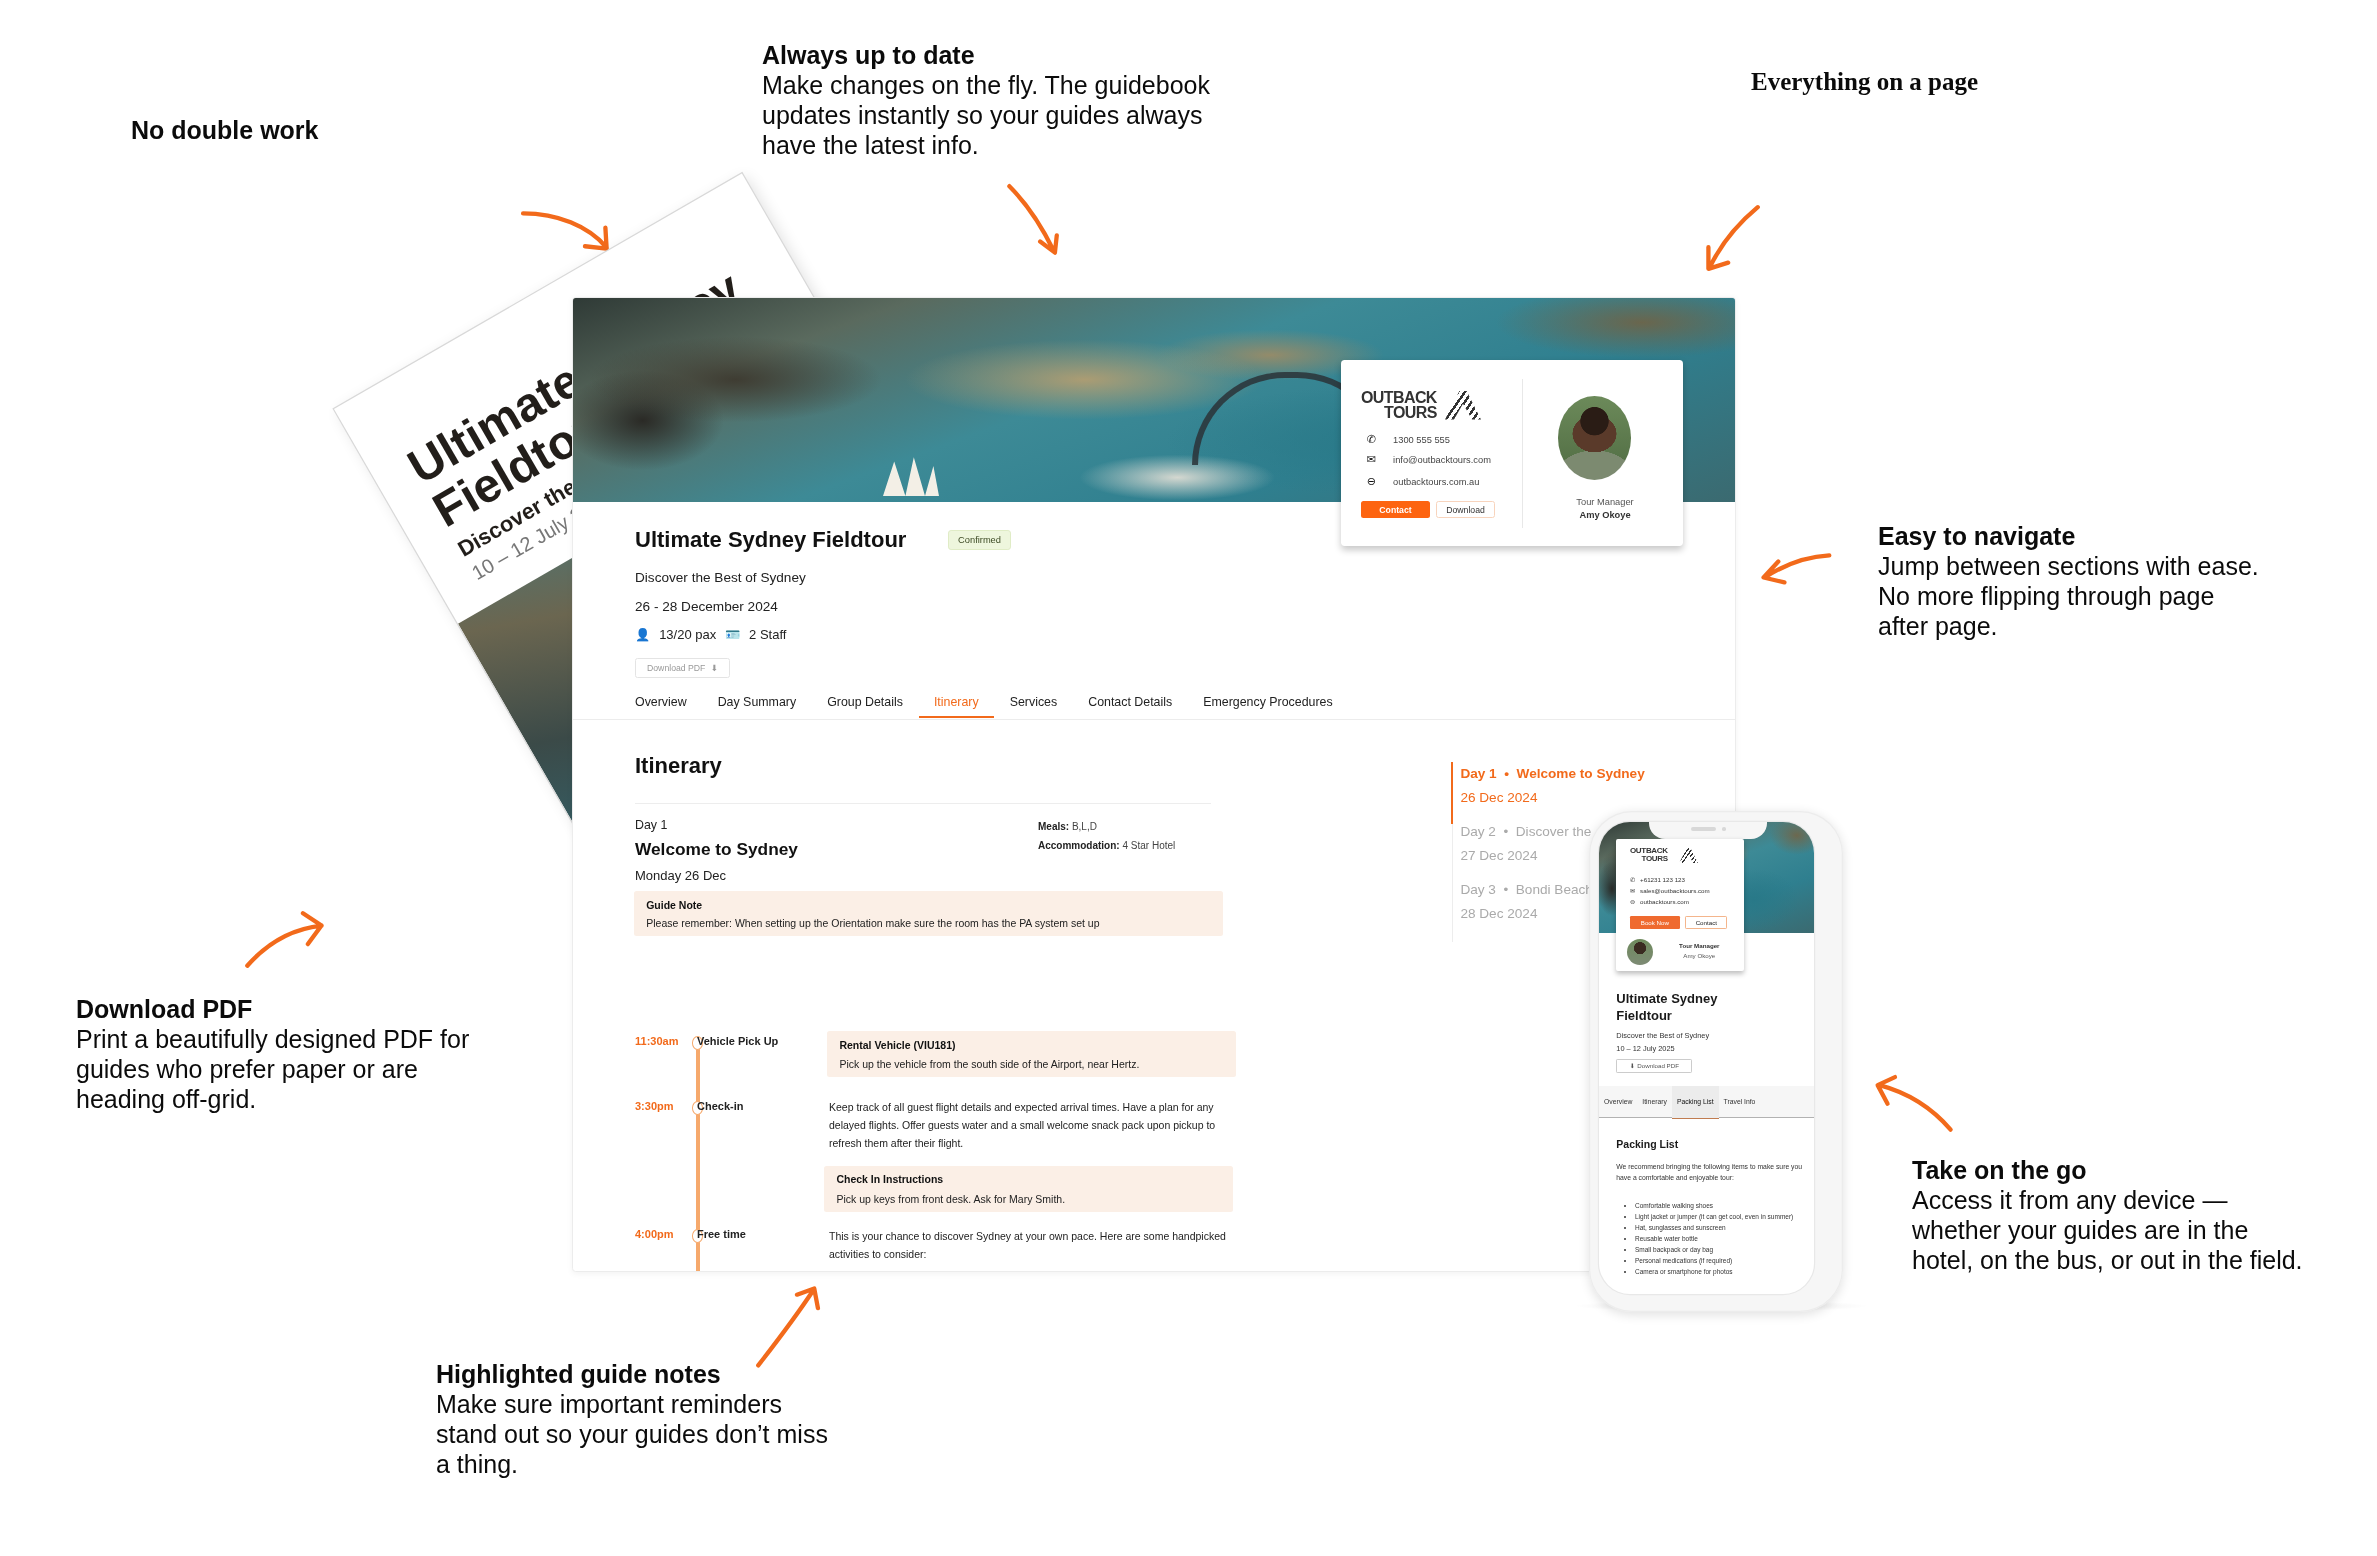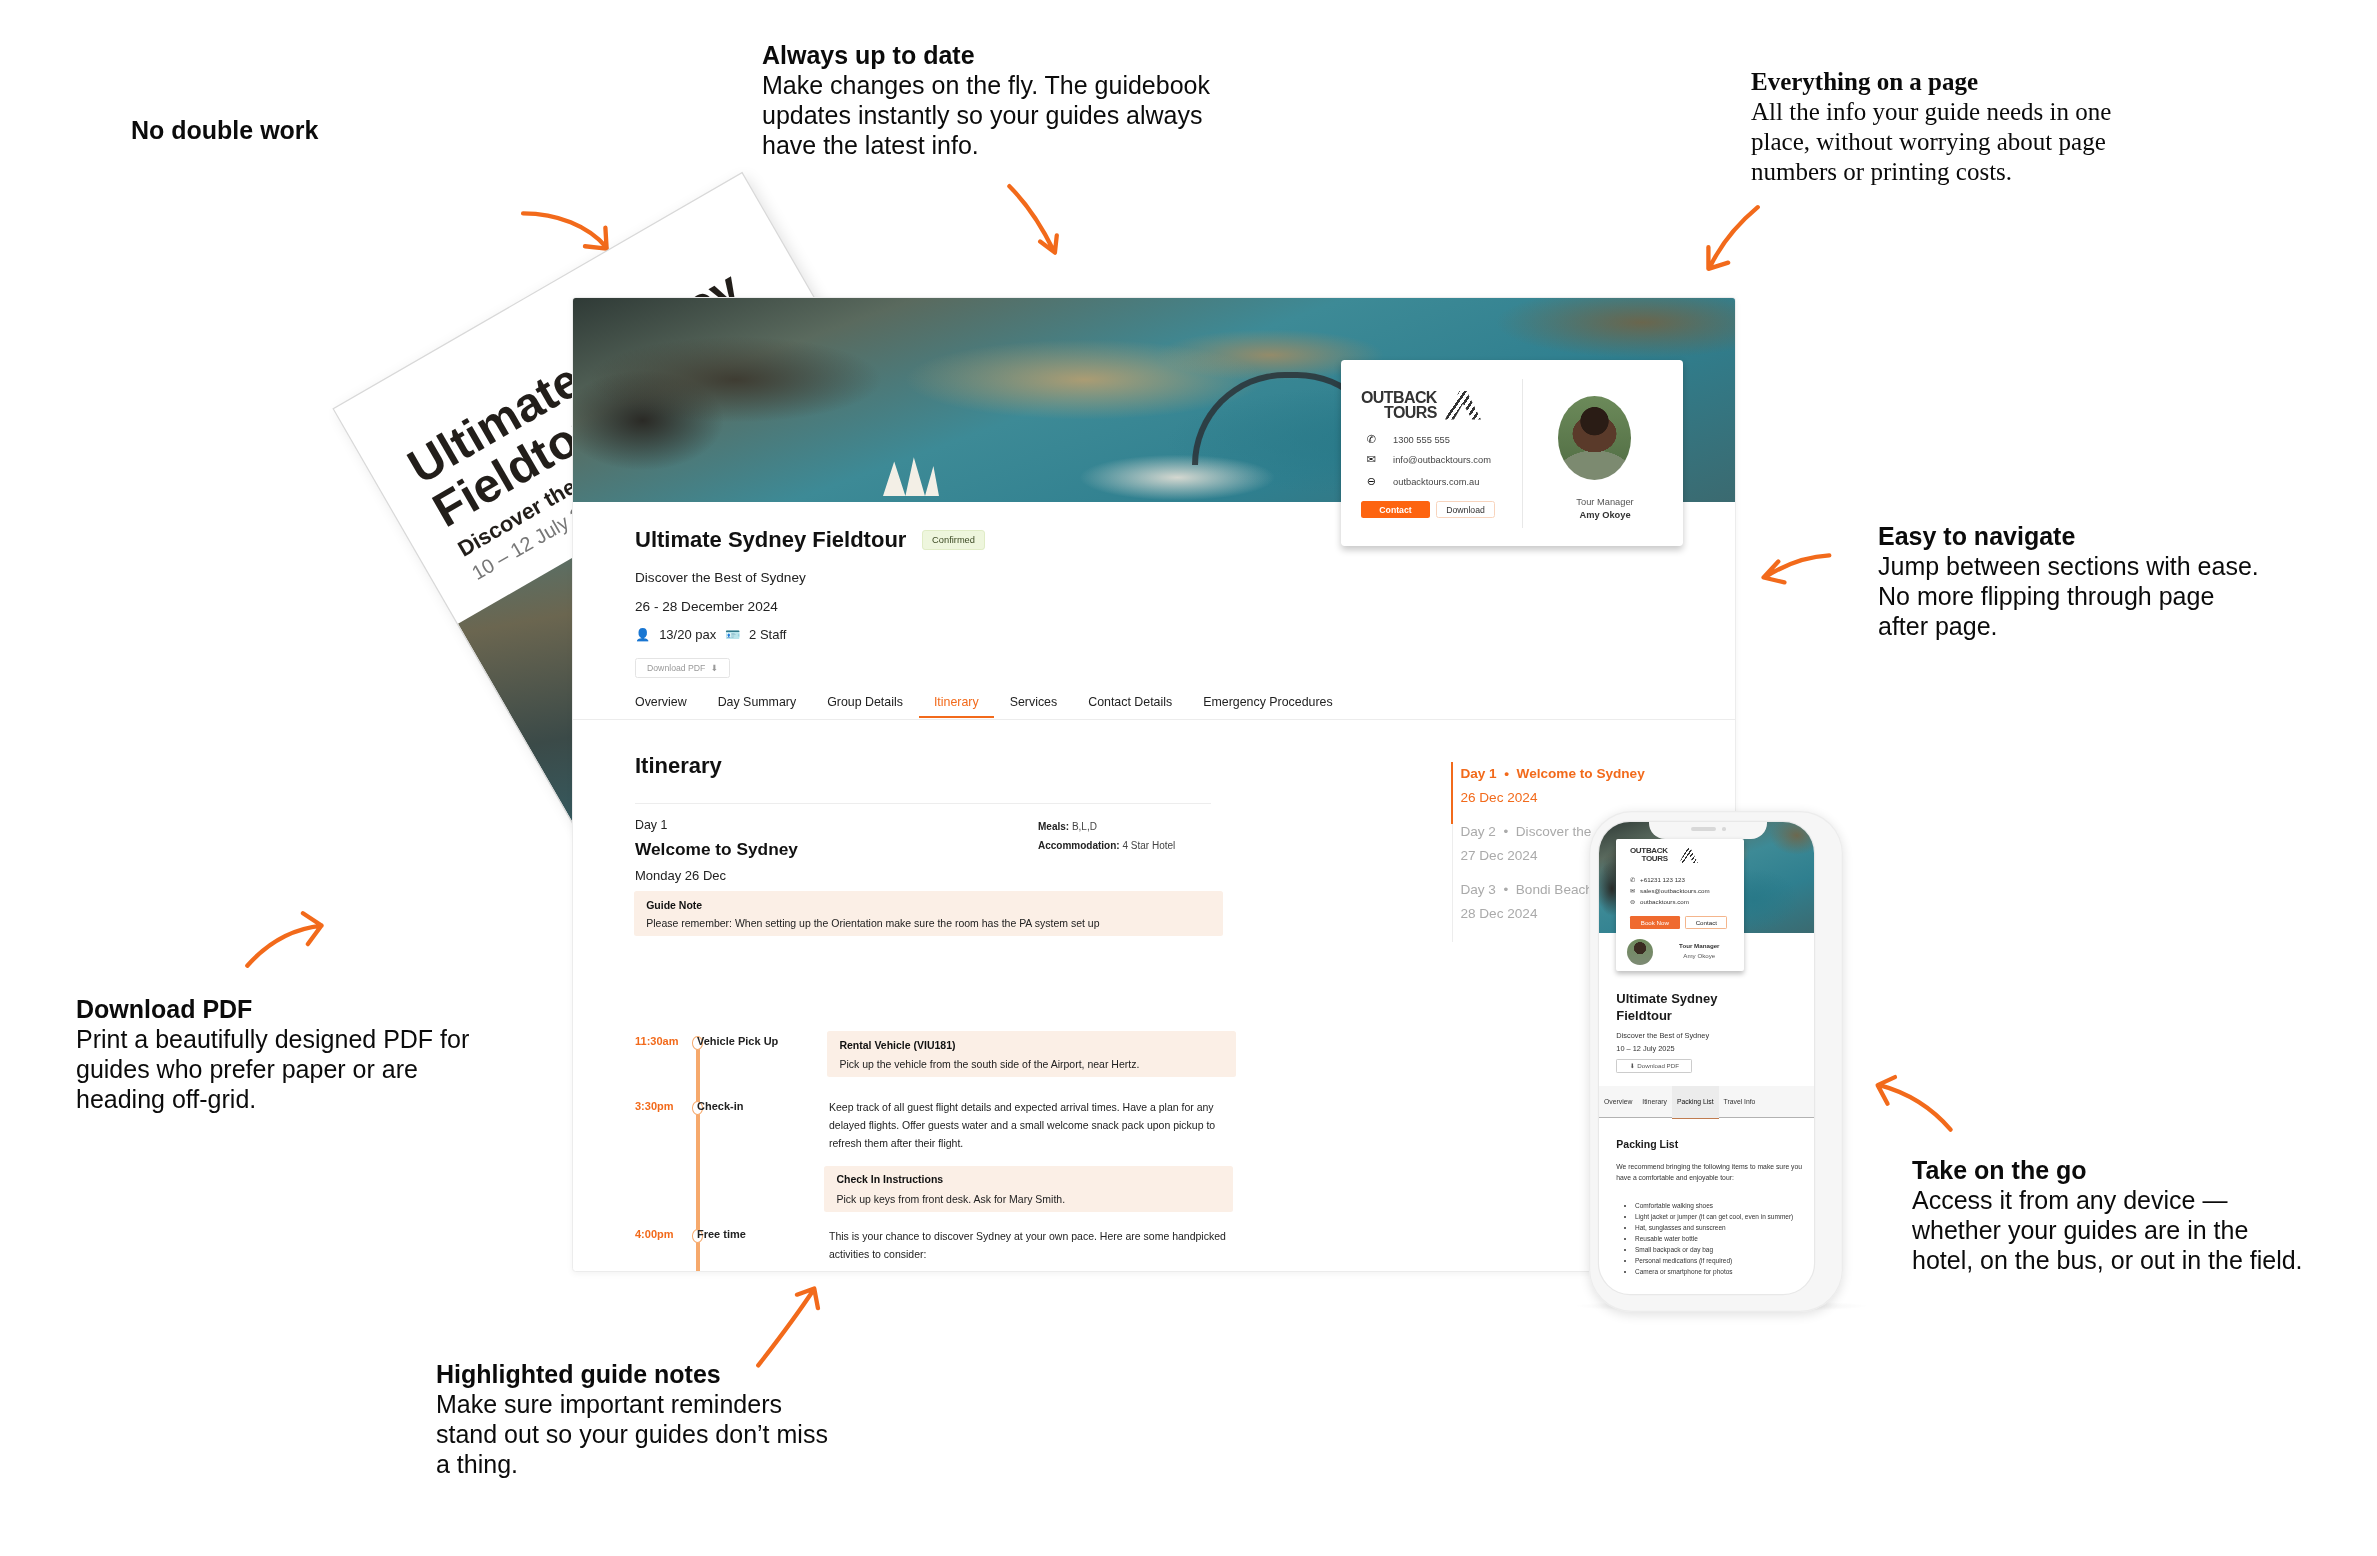--- a/index.html
+++ b/index.html
@@ -54,21 +54,21 @@
     background: #fff; border: 1.2px solid #ececec; border-radius: 3.7px; overflow: hidden;
     box-shadow: 0 1.2px 6.2px rgba(0,0,0,.05);
   }
   .hero { position: absolute; left: 0; top: 0; width: 100%; height: 204px; }
   .hero-bridge { position: absolute; left: 619px; top: 74px; width: 198px; height: 93px; border: 6.2px solid #2b3338; border-bottom: none; border-radius: 99px 99px 0 0; opacity: .85; }
   .hero-opera { position: absolute; left: 310px; top: 155px; width: 56px; height: 43px; background: #f3efe6; clip-path: polygon(0 100%, 20% 20%, 40% 100%, 55% 10%, 75% 100%, 90% 30%, 100% 100%); }
 
   .trip-header { position: absolute; left: 62px; top: 229px; }
   .trip-title-row { display: flex; align-items: center; gap: 16px; }
   .trip-title { font-size: 22px; font-weight: 700; color: #111; }
-  .badge { font-size: 9.3px; background: #eef6dd; color: #3c4a24; padding: 3.7px 8.7px; border-radius: 3.1px; border: 0.6px solid #e0ecc6; }
+  .badge { font-size: 9.3px; background: #eef6dd; color: #3c4a24; padding: 3.7px 8.7px; border-radius: 3.1px; border: 0.6px solid #e0ecc6; margin-left: 26px; }
   .trip-sub { font-size: 13.6px; color: #222; margin-top: 17.3px; }
   .trip-dates { font-size: 13.6px; color: #222; margin-top: 13.6px; }
   .trip-meta { display: flex; align-items: center; gap: 8.7px; font-size: 13px; color: #222; margin-top: 13.6px; }
   .trip-meta .ic { font-size: 12.4px; }
   .pdf-btn { margin-top: 16px; display: inline-flex; align-items: center; gap: 5px; font-size: 8.7px; color: #9a9a9a; border: 1.2px solid #e4e4e4; border-radius: 2.5px; padding: 3.7px 11px; background: #fff; }
 
   .tabs { position: absolute; left: 62px; top: 390px; display: flex; gap: 0; }
   .tab { font-size: 12.4px; color: #222; padding: 7.4px 0 8.7px; margin-right: 31px; position: relative; }
   .tab.active { color: #f26a1b; }
   .tab.active::after { content: ""; position: absolute; left: -15px; right: -15px; bottom: 0; height: 2.5px; background: #f26a1b; }
@@ -168,23 +168,20 @@
   <span class="c-title">No double work</span>
 </div>
 <div class="callout" style="left:762px; top:40px;">
   <span class="c-title">Always up to date</span>
   <span class="c-body">Make changes on the fly. The guidebook
 updates instantly so your guides always
 have the latest info.</span>
 </div>
 <div class="callout" style="left:1751px; top:67px;font-family:Liberation Serif, serif;">
   <span class="c-title">Everything on a page</span>
-  <span class="c-body">All the info your guide needs in one
-place, without worrying about page
-numbers or printing costs.</span>
 </div>
 <div class="callout" style="left:1878px; top:521px;">
   <span class="c-title">Easy to navigate</span>
   <span class="c-body">Jump between sections with ease.
 No more flipping through page
 after page.</span>
 </div>
 <div class="callout" style="left:76px; top:994px;">
   <span class="c-title">Download PDF</span>
   <span class="c-body">Print a beautifully designed PDF for

